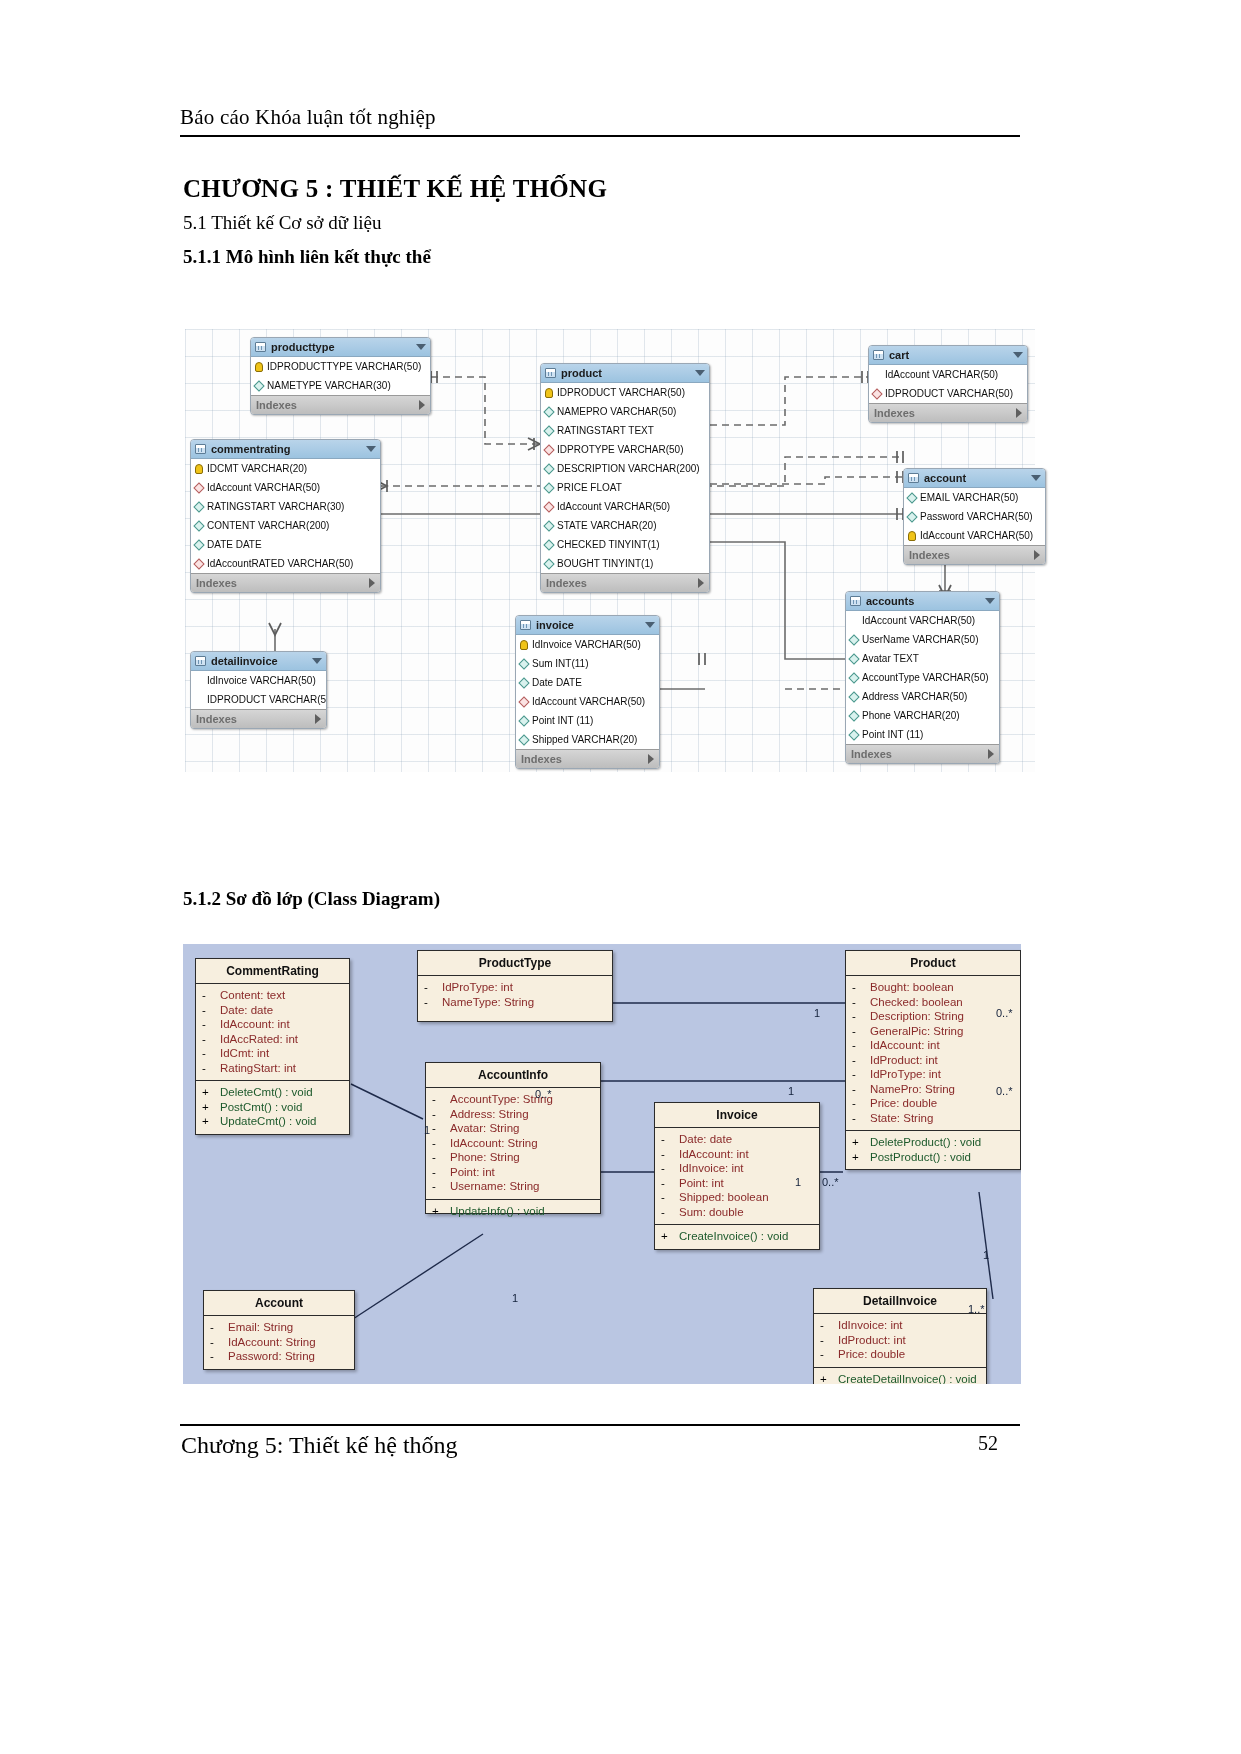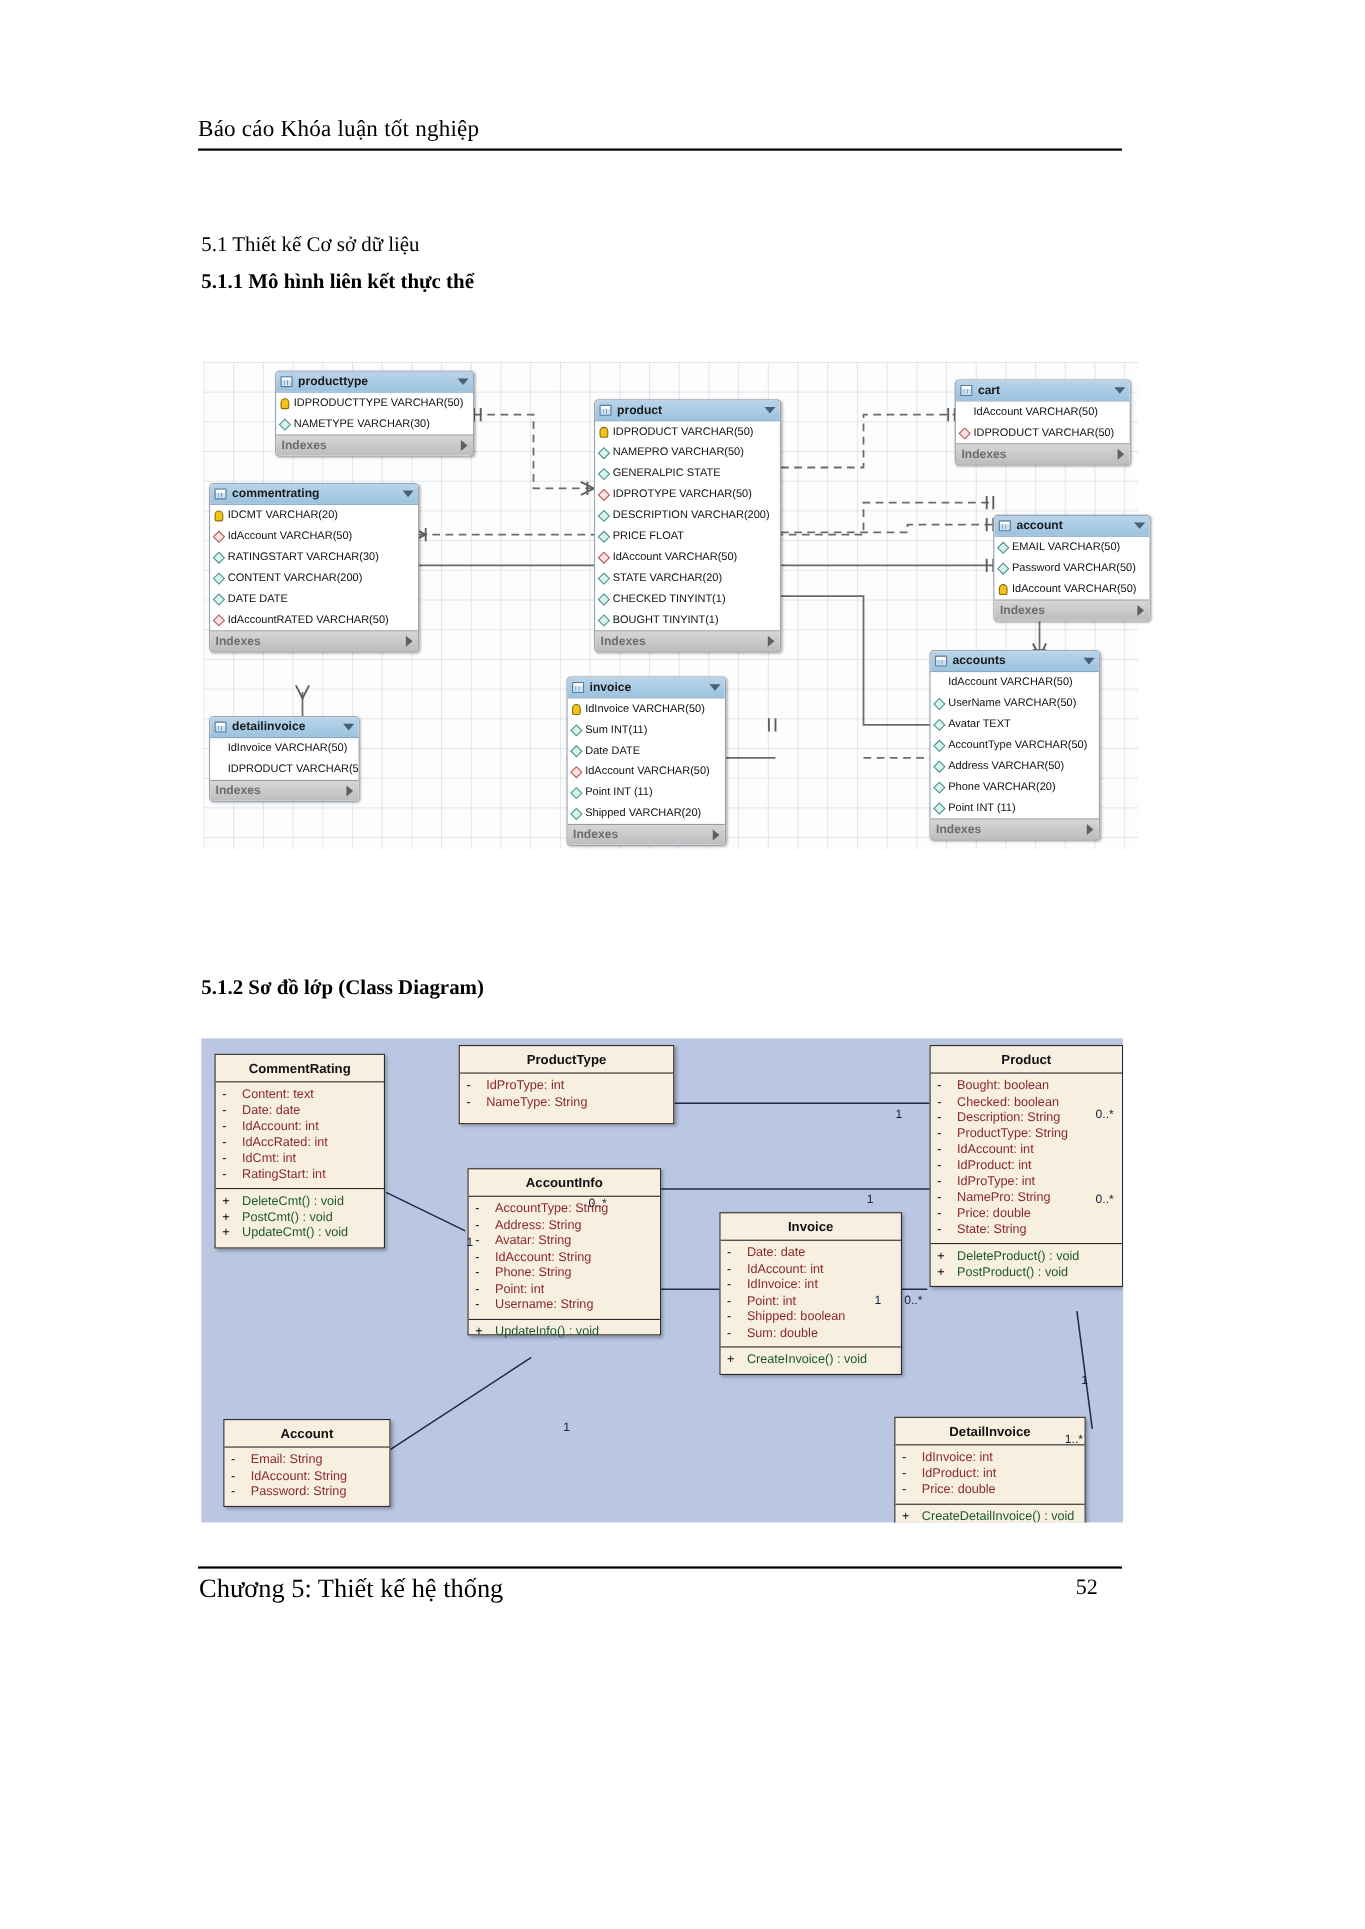--- a/index.html
+++ b/index.html
@@ -160,20 +160,21 @@
 </head>
 <body>
 
 <div class="page">
 
   <div class="doc-header">
     <span>Báo cáo Khóa luận tốt nghiệp</span>
     <div class="rule"></div>
   </div>
 
+  <div class="h-chapter">CHƯƠNG 5 : THIẾT KẾ HỆ THỐNG</div>
   <div class="h-sub1">5.1 Thiết kế Cơ sở dữ liệu</div>
   <div class="h-sub2">5.1.1 Mô hình liên kết thực thể</div>
   <div class="h-sub3">5.1.2 Sơ đồ lớp (Class Diagram)</div>
 
   <div class="er-canvas">
 
     <svg class="er-svg" viewBox="0 0 850 443">
       <g stroke="#6b6b6b" fill="none" stroke-width="1.6">
 
         <path d="M246 48 H300 V115 H355" stroke-dasharray="7,5"></path>
@@ -276,21 +277,21 @@
       <div class="tbl-row">
           <span class="key"></span>
           <span>IDPRODUCT VARCHAR(50)</span>
         </div>
       <div class="tbl-row">
           <span class="dia"></span>
           <span>NAMEPRO VARCHAR(50)</span>
         </div>
       <div class="tbl-row">
           <span class="dia"></span>
-          <span>GENERALPIC STATE</span>
+          <span>RATINGSTART TEXT</span>
         </div>
       <div class="tbl-row">
           <span class="dia fk"></span>
           <span>IDPROTYPE VARCHAR(50)</span>
         </div>
       <div class="tbl-row">
           <span class="dia"></span>
           <span>DESCRIPTION VARCHAR(200)</span>
         </div>
       <div class="tbl-row">
@@ -551,21 +552,21 @@
         <div class="cls-line attr">
             <span class="vis">-</span>
             <span class="txt">Checked:  boolean</span>
           </div>
         <div class="cls-line attr">
             <span class="vis">-</span>
             <span class="txt">Description:  String</span>
           </div>
         <div class="cls-line attr">
             <span class="vis">-</span>
-            <span class="txt">ProductType:  String</span>
+            <span class="txt">GeneralPic:  String</span>
           </div>
         <div class="cls-line attr">
             <span class="vis">-</span>
             <span class="txt">IdAccount:  int</span>
           </div>
         <div class="cls-line attr">
             <span class="vis">-</span>
             <span class="txt">IdProduct:  int</span>
           </div>
         <div class="cls-line attr">

